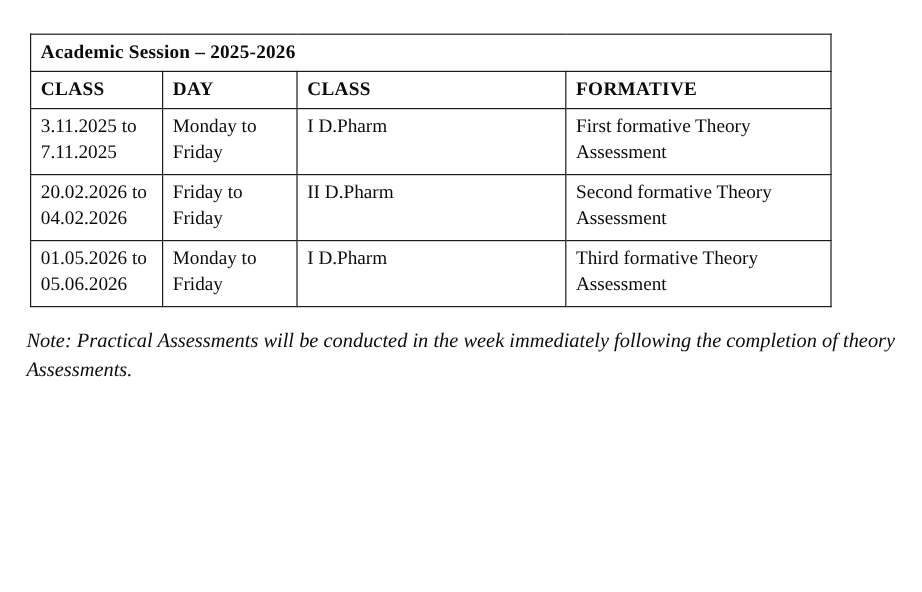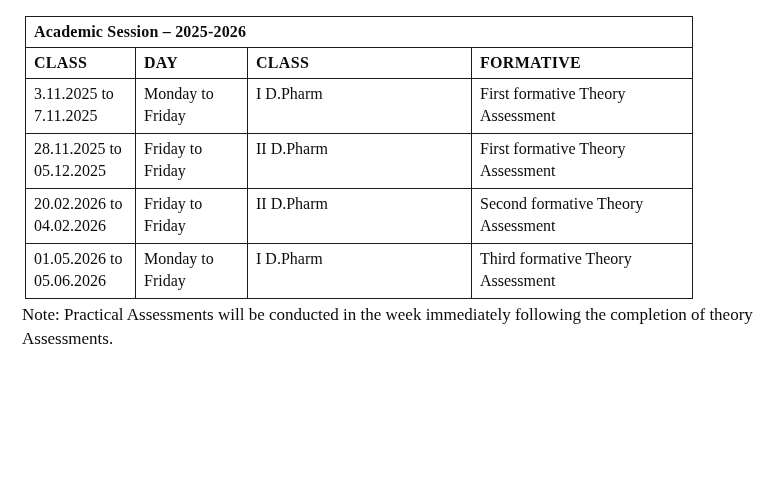--- a/index.html
+++ b/index.html
@@ -15,21 +15,21 @@
     width: 768px;
     height: 493px;
     background: #ffffff;
     font-family: "Liberation Serif", serif;
     color: #0b0b0b;
   }
   table.schedule {
     border-collapse: collapse;
     table-layout: fixed;
     width: 667px;
-    margin: 16px 0 0 25px;
+    margin: 28px 0 0 25px;
   }
   table.schedule td {
     border: 1px solid #1c1c1c;
     font-family: "Liberation Serif", serif;
     font-size: 16px;
     line-height: 22px;
     color: #0b0b0b;
     vertical-align: top;
     padding: 4px 2px 4px 8px;
     overflow: hidden;
@@ -41,26 +41,27 @@
   }
   td.head-cell {
     font-weight: bold;
     height: 22px;
     letter-spacing: 0.3px;
   }
   tr.data-row td {
     height: 46px;
   }
   .note {
-    margin: 4px 0 0 22px;
+    margin: 16px 0 0 22px;
     width: 742px;
     font-family: "Liberation Serif", serif;
     font-size: 17px;
     line-height: 24px;
     color: #0b0b0b;
+    font-style: italic;
   }
 </style>
 </head>
 <body>
 
 <div class="page">
 
   <table class="schedule">
     <colgroup>
       <col style="width:110px">
@@ -81,26 +82,20 @@
       <td class="head-cell">FORMATIVE</td>
     </tr>
 
     <tr class="data-row">
       <td>3.11.2025 to 7.11.2025</td>
       <td>Monday to Friday</td>
       <td>I D.Pharm</td>
       <td>First formative Theory Assessment</td>
     </tr>
 
-    <tr class="data-row">
-      <td>28.11.2025 to 05.12.2025</td>
-      <td>Friday to Friday</td>
-      <td>II D.Pharm</td>
-      <td>First formative Theory Assessment</td>
-    </tr>
 
 
     <tr class="data-row">
       <td>20.02.2026 to 04.02.2026</td>
       <td>Friday to Friday</td>
       <td>II D.Pharm</td>
       <td>Second formative Theory Assessment</td>
     </tr>
 
     <tr class="data-row">

